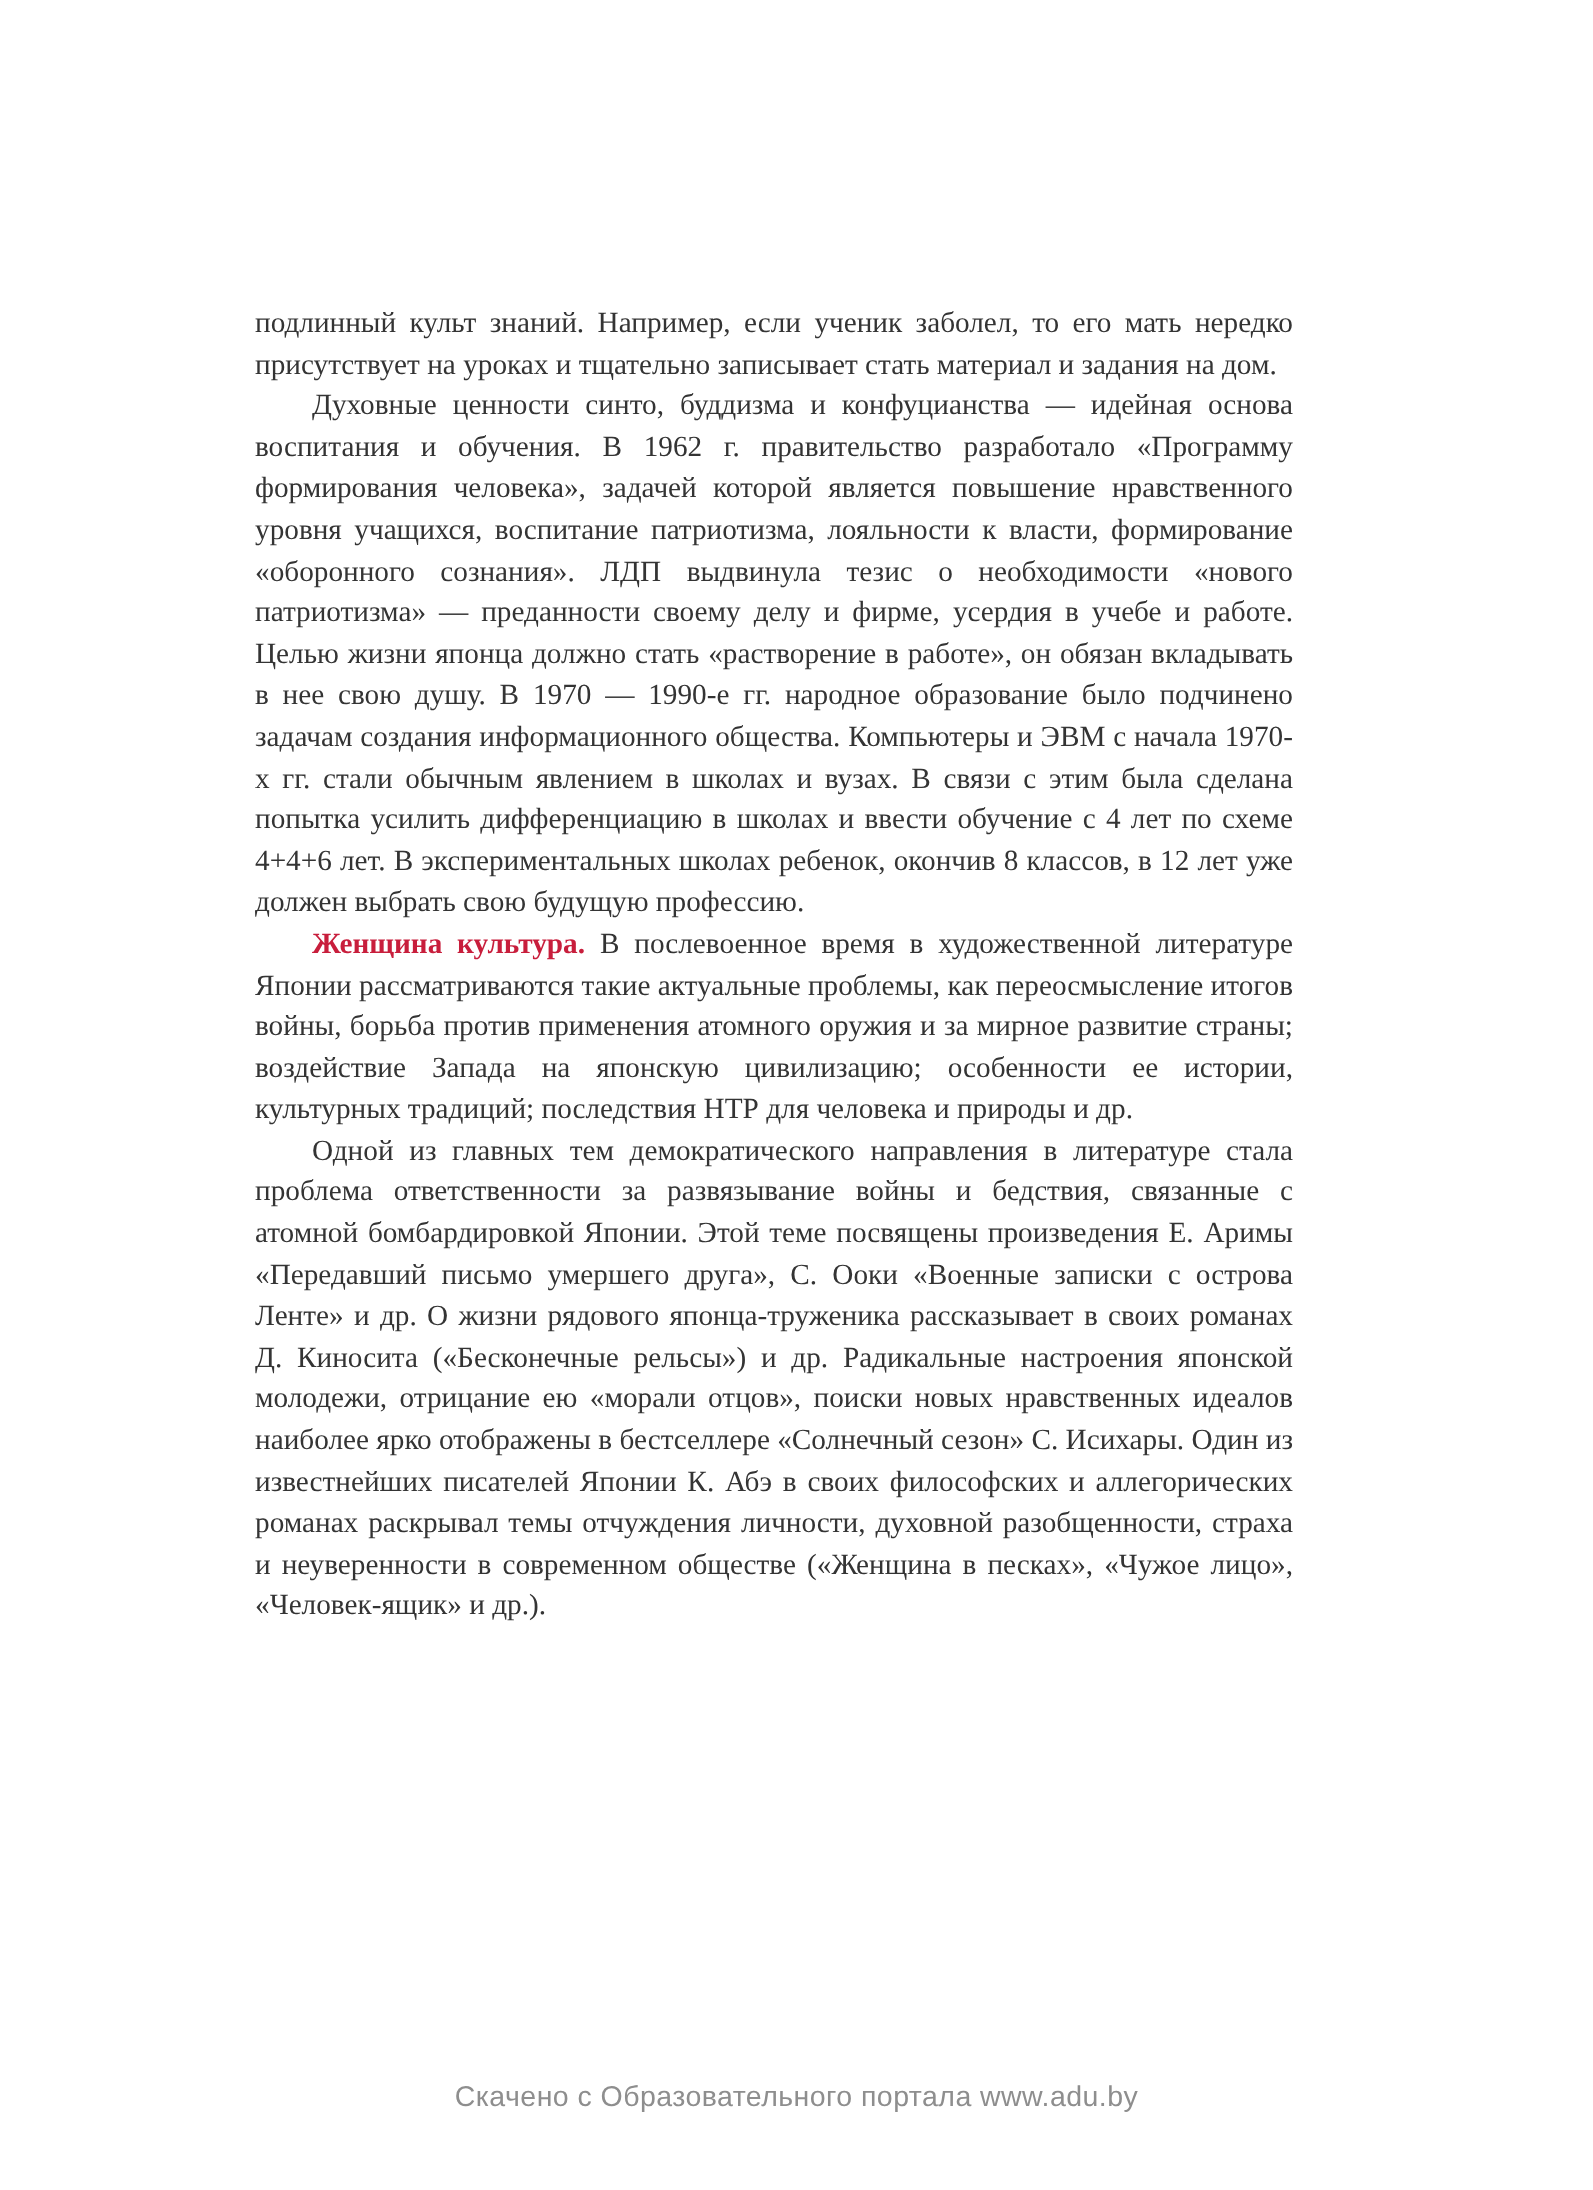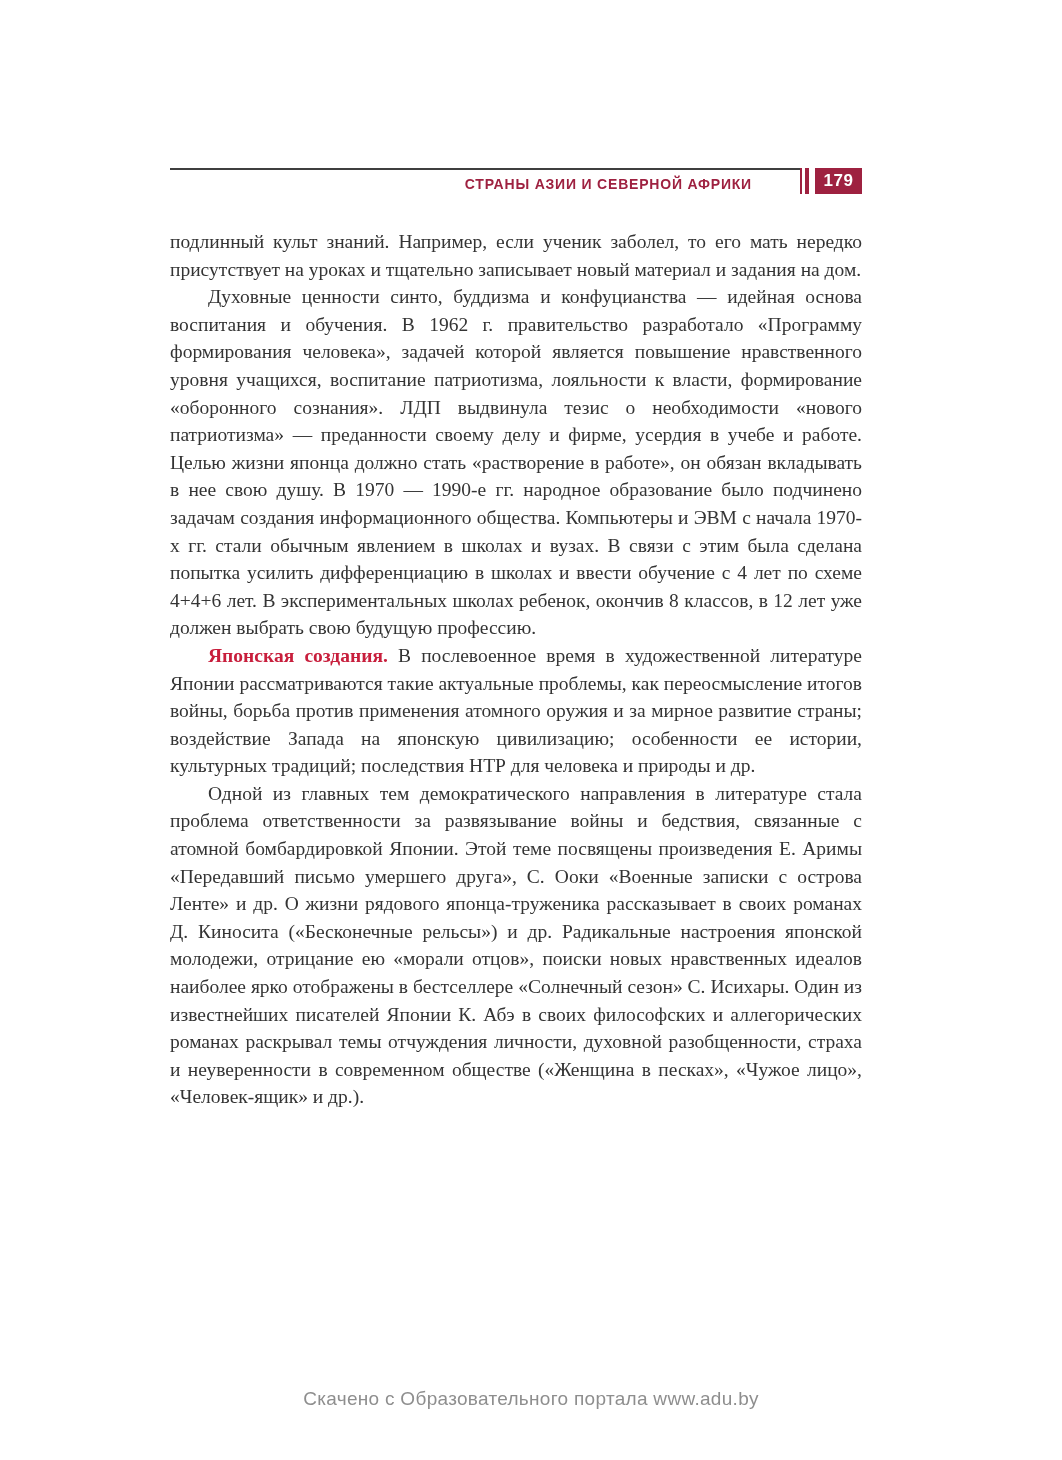--- a/index.html
+++ b/index.html
@@ -96,36 +96,26 @@
     letter-spacing: 0.3px;
   }
 </style>
 </head>
 <body>
 
 <div class="page">
 
   <div class="content">
 
-    <header class="page-header">
-      <div class="header-title-area">
-        <div class="header-title">СТРАНЫ АЗИИ И СЕВЕРНОЙ АФРИКИ</div>
-      </div>
-      <div class="header-bars">
-        <span class="bar b1"></span>
-        <span class="bar b2"></span>
-      </div>
-      <div class="page-badge">179</div>
-    </header>
 
     <div class="body-text">
-      <p class="no-indent">подлинный культ знаний. Например, если ученик заболел, то его мать нередко присутствует на уроках и тщательно записывает новый материал и задания на дом.</p>
+      <p class="no-indent">подлинный культ знаний. Например, если ученик заболел, то его мать нередко присутствует на уроках и тщательно записывает стать материал и задания на дом.</p>
       <p>Духовные ценности синто, буддизма и конфуцианства — идейная основа воспитания и обучения. В 1962 г. правительство разработало «Программу формирования человека», задачей которой является повышение нравственного уровня учащихся, воспитание патриотизма, лояльности к власти, формирование «оборонного сознания». ЛДП выдвинула тезис о необходимости «нового патриотизма» — преданности своему делу и фирме, усердия в учебе и работе. Целью жизни японца должно стать «растворение в работе», он обязан вкладывать в нее свою душу. В 1970 — 1990-е гг. народное образование было подчинено задачам создания информационного общества. Компьютеры и ЭВМ с начала 1970-х гг. стали обычным явлением в школах и вузах. В связи с этим была сделана попытка усилить дифференциацию в школах и ввести обучение с 4 лет по схеме 4+4+6 лет. В экспериментальных школах ребенок, окончив 8 классов, в 12 лет уже должен выбрать свою будущую профессию.</p>
       <p>
-        <span class="lead">Японская создания.</span><span>В послевоенное время в художественной литературе Японии рассматриваются такие актуальные проблемы, как переосмысление итогов войны, борьба против применения атомного оружия и за мирное развитие страны; воздействие Запада на японскую цивилизацию; особенности ее истории, культурных традиций; последствия НТР для человека и природы и др.</span>
+        <span class="lead">Женщина культура.</span><span>В послевоенное время в художественной литературе Японии рассматриваются такие актуальные проблемы, как переосмысление итогов войны, борьба против применения атомного оружия и за мирное развитие страны; воздействие Запада на японскую цивилизацию; особенности ее истории, культурных традиций; последствия НТР для человека и природы и др.</span>
       </p>
       <p>Одной из главных тем демократического направления в литературе стала проблема ответственности за развязывание войны и бедствия, связанные с атомной бомбардировкой Японии. Этой теме посвящены произведения Е. Аримы «Передавший письмо умершего друга», С. Ооки «Военные записки с острова Ленте» и др. О жизни рядового японца-труженика рассказывает в своих романах Д. Киносита («Бесконечные рельсы») и др. Радикальные настроения японской молодежи, отрицание ею «морали отцов», поиски новых нравственных идеалов наиболее ярко отображены в бестселлере «Солнечный сезон» С. Исихары. Один из известнейших писателей Японии К. Абэ в своих философских и аллегорических романах раскрывал темы отчуждения личности, духовной разобщенности, страха и неуверенности в современном обществе («Женщина в песках», «Чужое лицо», «Человек-ящик» и др.).</p>
     </div>
 
   </div>
 
   <div class="footer">Скачено с Образовательного портала www.adu.by</div>
 
 </div>
 

